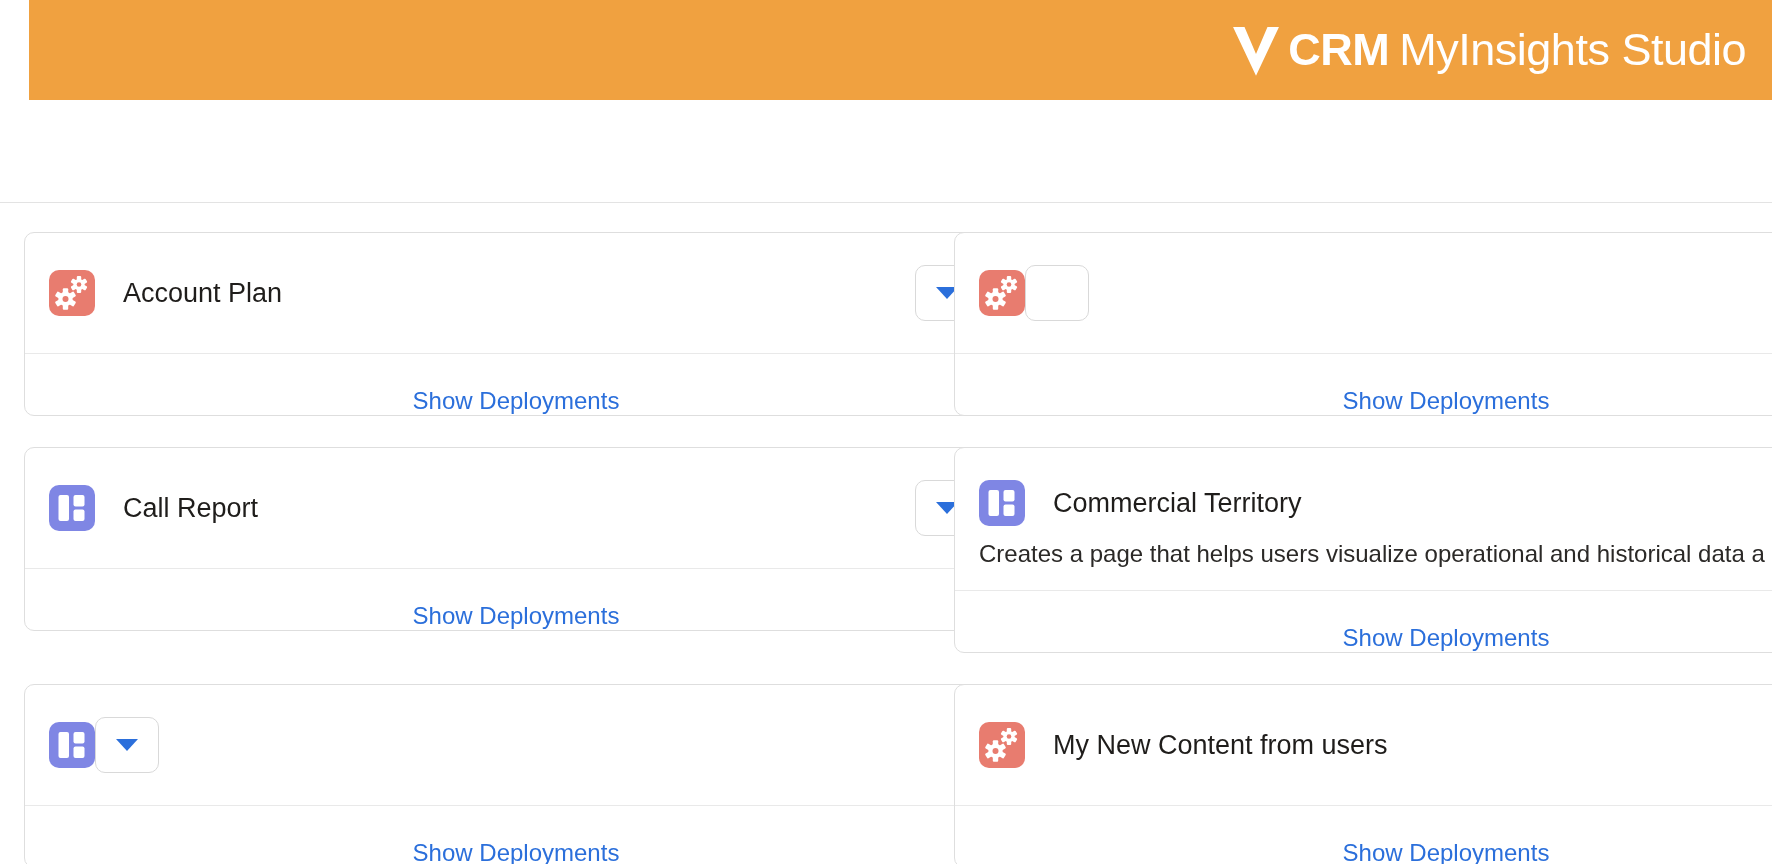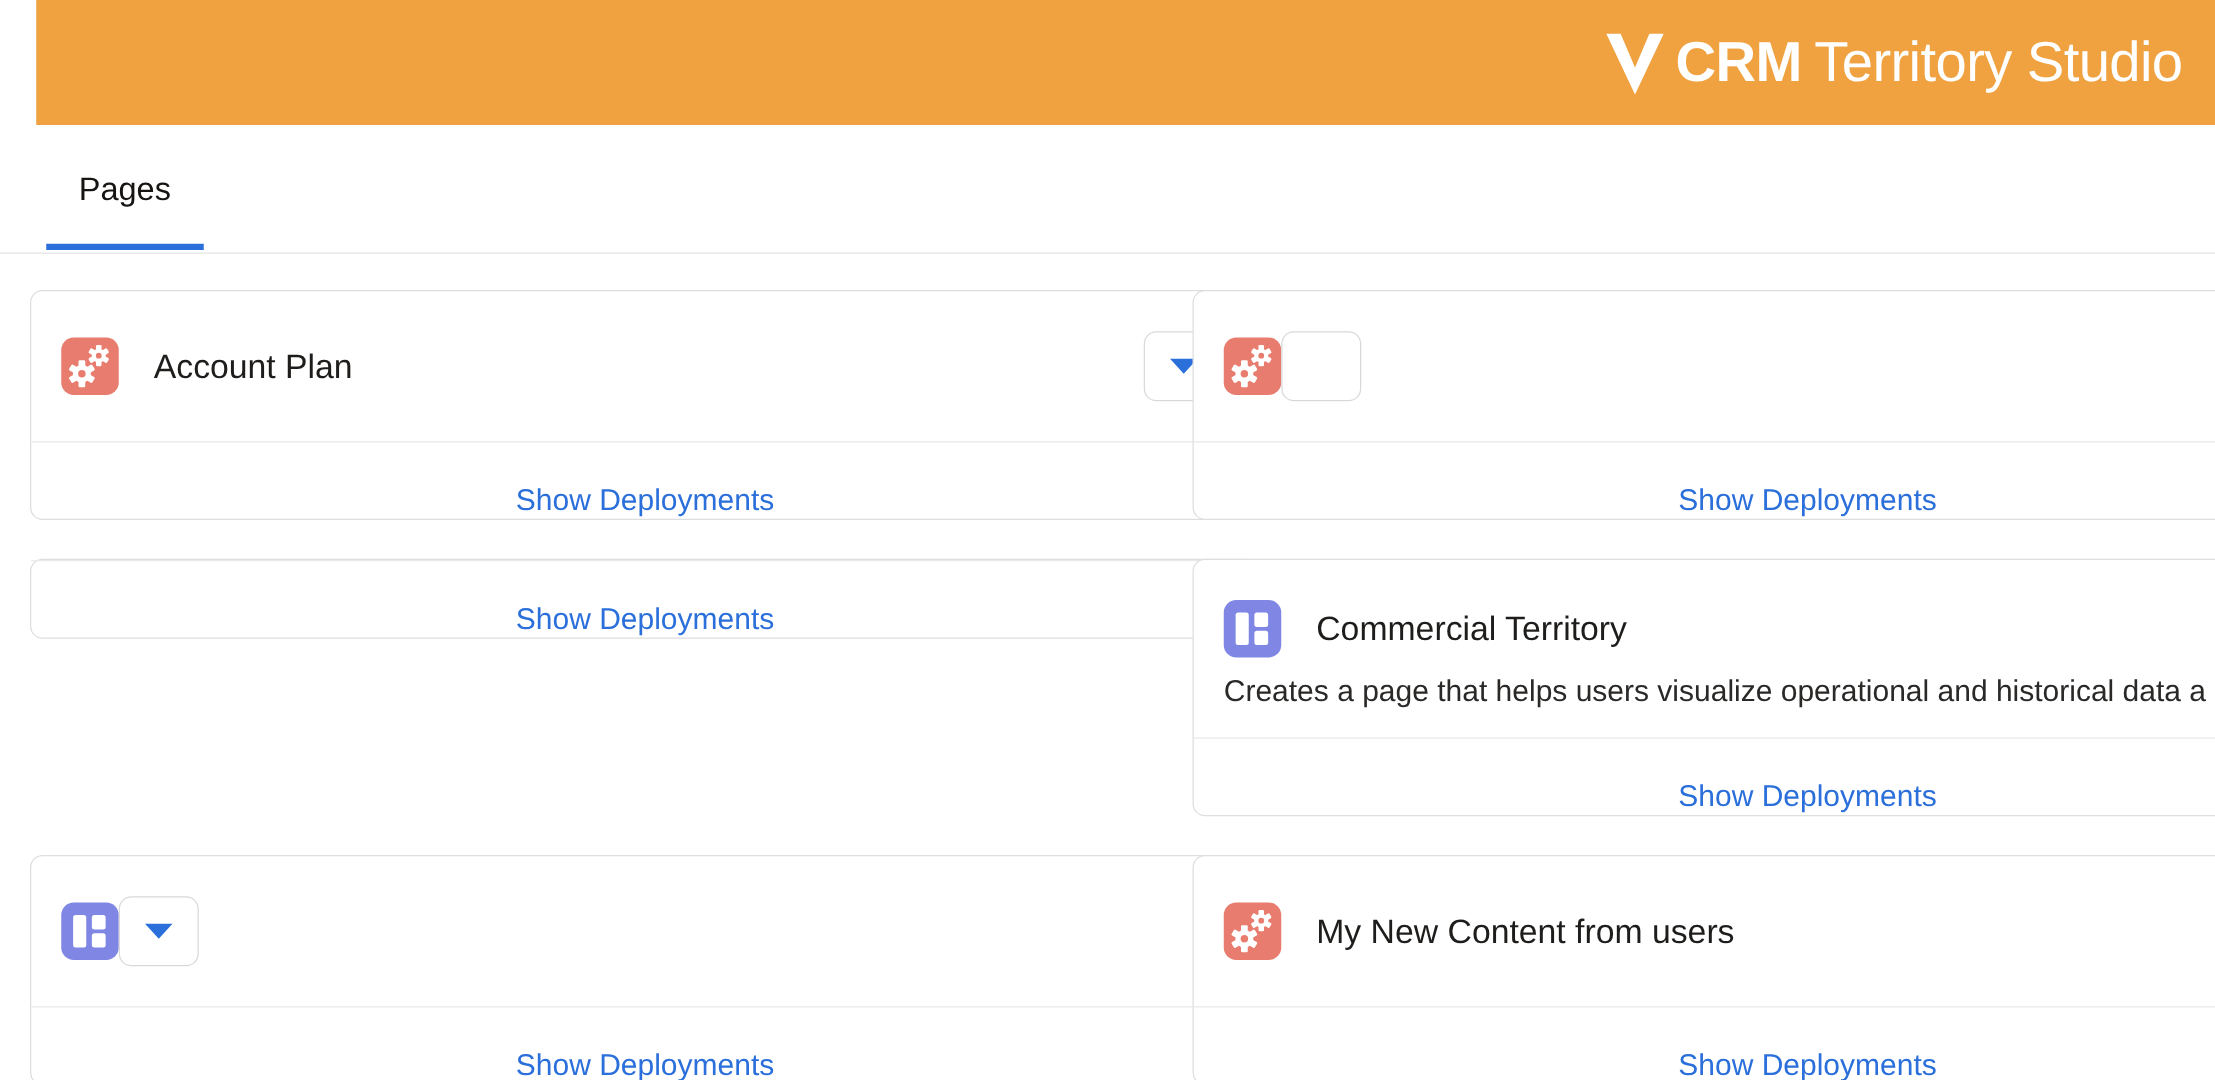--- a/index.html
+++ b/index.html
@@ -46,26 +46,25 @@
 </style>
 </head>
 <body>
 
 <div class="app-header">
   <div class="brand">
     <svg class="brand-v" viewBox="0 0 40 40" aria-hidden="true">
       <path fill="#ffffff" d="M3,3 L20,39 L37,3 L28.5,3 L20,23 L11.5,3 Z"></path>
     </svg>
     <span class="brand-bold">CRM</span>
-    <span class="brand-light">Territory Studio</span>
+    <span class="brand-light">MyInsights Studio</span>
   </div>
 </div>
 
 <div class="tab-bar">
-  <div class="tab active">Pages</div>
 </div>
 
 <div class="cards" id="cards">
     <div class="card">
     <div class="card-header">
       <div class="card-icon" style="background: rgb(232, 124, 111);">
           <svg viewBox="0 0 46 46">
       <g fill="#ffffff">
         <g transform="translate(30,14.5)">
                 <rect x="-2.2" y="-8.5" width="4.4" height="17" rx="1"></rect>
@@ -119,55 +118,70 @@
       <button class="dropdown-btn">
         
       </button>
     </div>
 
     <div class="card-footer">
       <a class="deploy-link">Show Deployments</a>
     </div>
   </div>
     <div class="card">
-
-    <div class="card-footer">
-      <a class="deploy-link">Show Deployments</a>
-    </div>
-  </div>
-    <div class="card has-desc">
     <div class="card-header">
       <div class="card-icon" style="background: rgb(127, 134, 228);">
           <svg viewBox="0 0 46 46">
     <g fill="#ffffff">
       <rect x="9.5" y="10" width="10.5" height="26" rx="2"></rect>
       <rect x="24.5" y="10" width="11" height="11.5" rx="2"></rect>
       <rect x="24.5" y="24.5" width="11" height="11.5" rx="2"></rect>
     </g>
   </svg>
         </div>
-      <div class="card-title">Commercial Territory</div>
-
-    </div>
-    <div class="card-desc">Creates a page that helps users visualize operational and historical data a</div>
-    <div class="card-footer">
-      <a class="deploy-link">Show Deployments</a>
-    </div>
-  </div>
-    <div class="card">
+      <div class="card-title">Call Report</div>
+      <button class="dropdown-btn">
+        <span class="caret"></span>
+      </button>
+    </div>
+
+    <div class="card-footer">
+      <a class="deploy-link">Show Deployments</a>
+    </div>
+  </div>
+    <div class="card has-desc">
     <div class="card-header">
       <div class="card-icon" style="background: rgb(127, 134, 228);">
           <svg viewBox="0 0 46 46">
     <g fill="#ffffff">
       <rect x="9.5" y="10" width="10.5" height="26" rx="2"></rect>
       <rect x="24.5" y="10" width="11" height="11.5" rx="2"></rect>
       <rect x="24.5" y="24.5" width="11" height="11.5" rx="2"></rect>
     </g>
   </svg>
         </div>
+      <div class="card-title">Commercial Territory</div>
+
+    </div>
+    <div class="card-desc">Creates a page that helps users visualize operational and historical data a</div>
+    <div class="card-footer">
+      <a class="deploy-link">Show Deployments</a>
+    </div>
+  </div>
+    <div class="card">
+    <div class="card-header">
+      <div class="card-icon" style="background: rgb(127, 134, 228);">
+          <svg viewBox="0 0 46 46">
+    <g fill="#ffffff">
+      <rect x="9.5" y="10" width="10.5" height="26" rx="2"></rect>
+      <rect x="24.5" y="10" width="11" height="11.5" rx="2"></rect>
+      <rect x="24.5" y="24.5" width="11" height="11.5" rx="2"></rect>
+    </g>
+  </svg>
+        </div>
       <button class="dropdown-btn">
         <span class="caret"></span>
       </button>
     </div>
 
     <div class="card-footer">
       <a class="deploy-link">Show Deployments</a>
     </div>
   </div>
     <div class="card">

